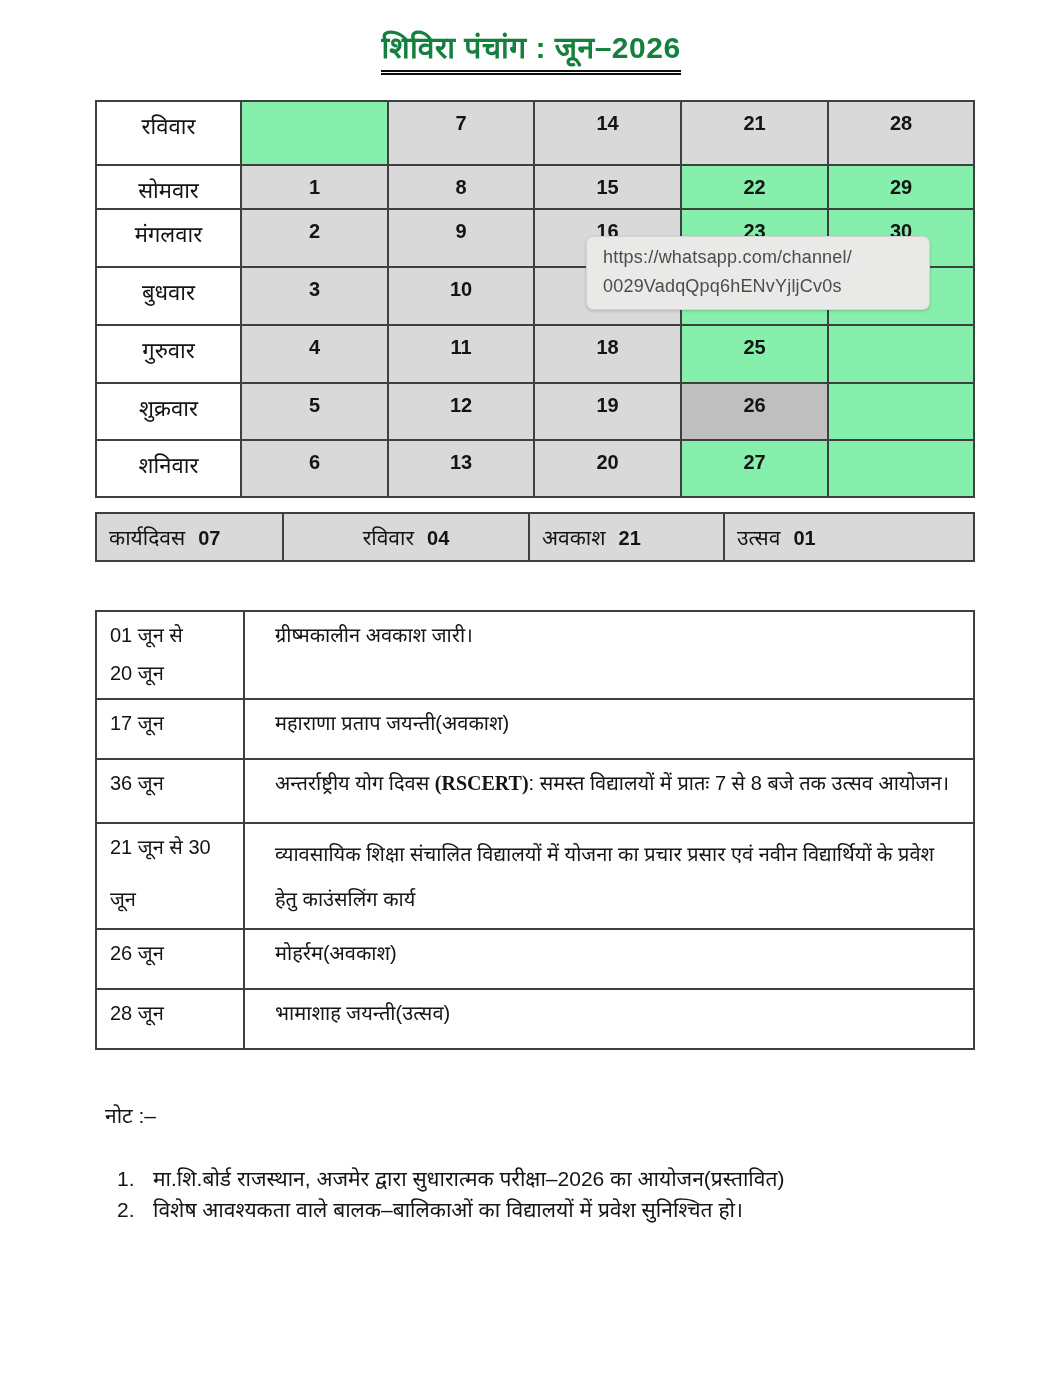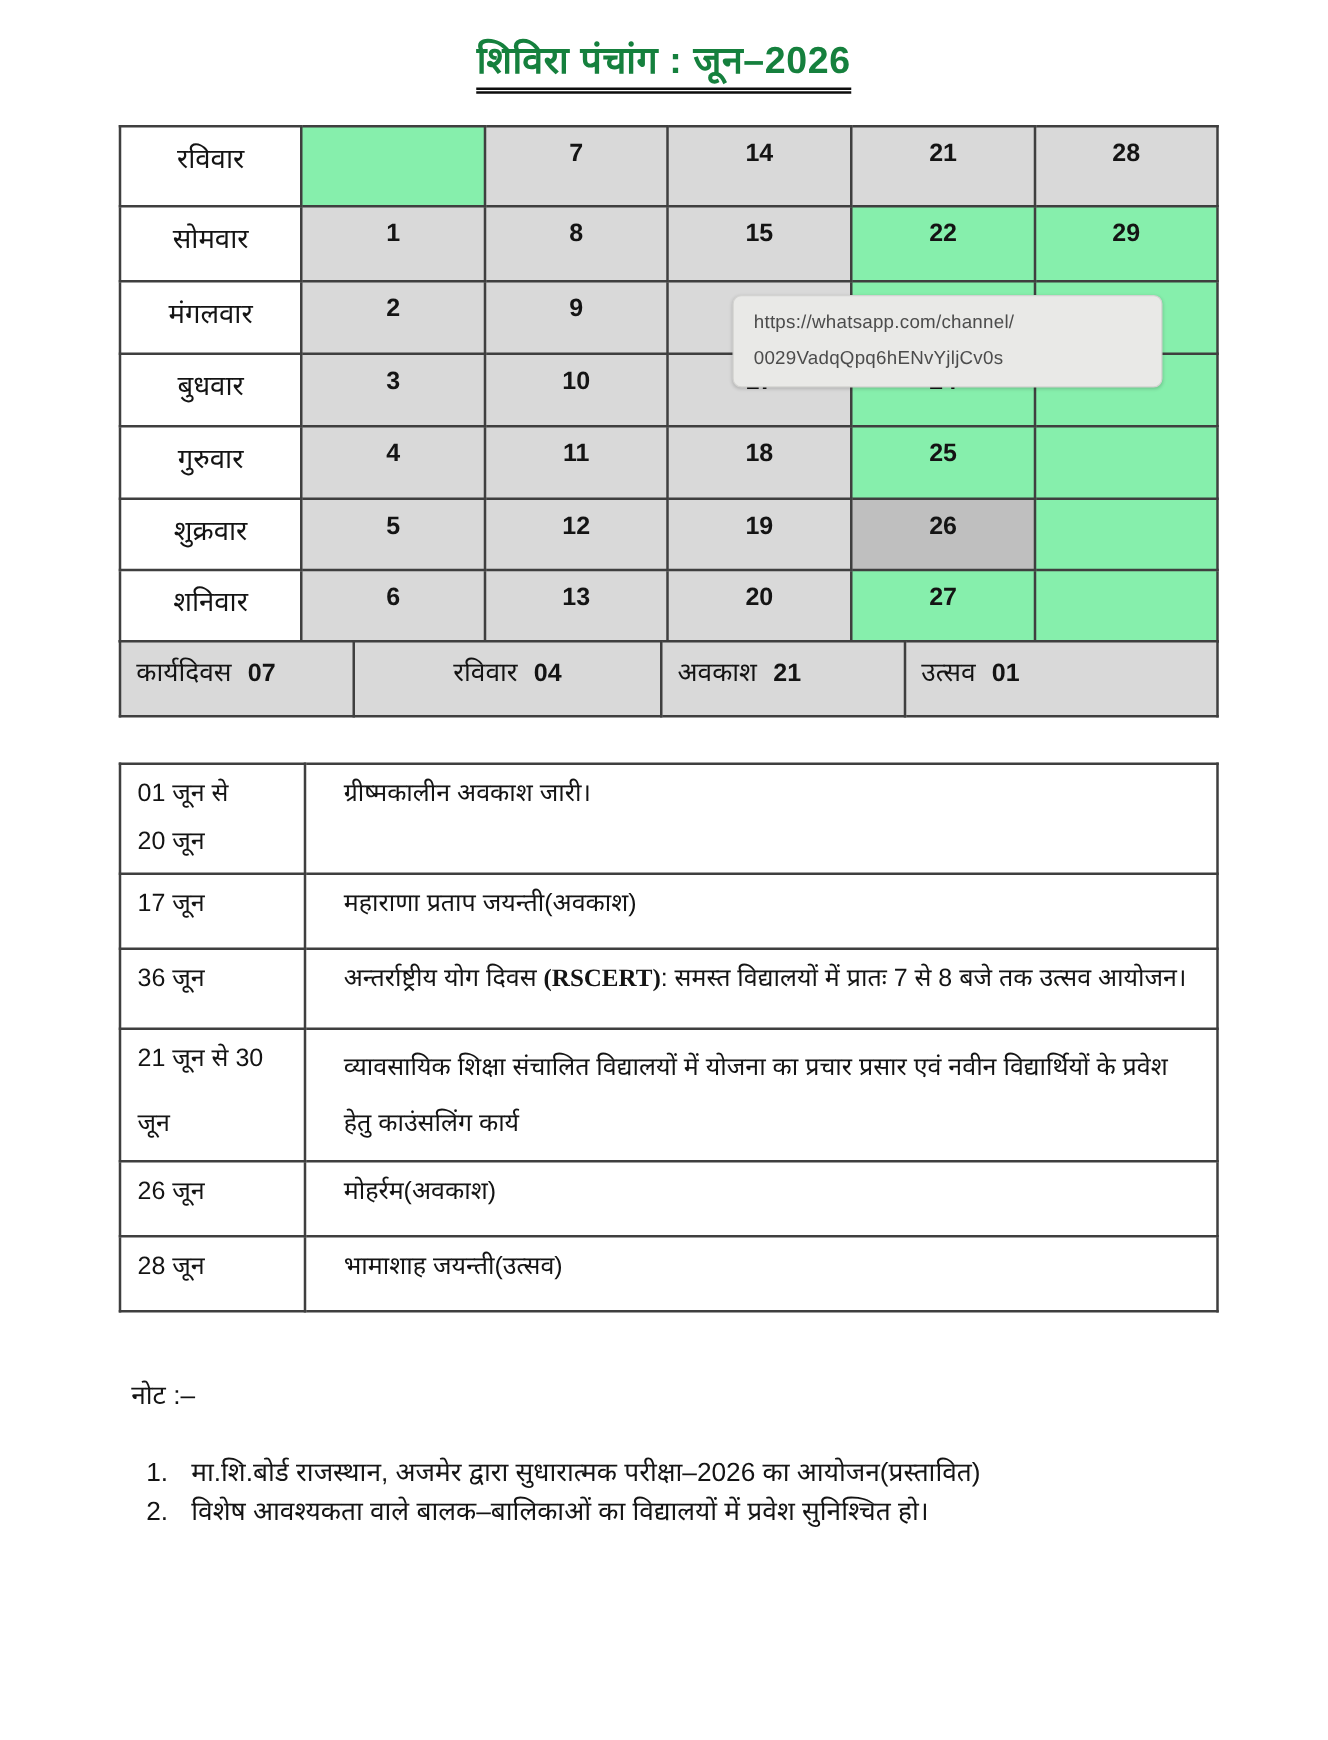--- a/index.html
+++ b/index.html
@@ -64,21 +64,21 @@
   
   .summary {
     position: absolute;
     top: 512px;
     left: 95px;
     width: 878px;
   }
   .summary td {
     border: 2px solid #3f3f3f;
     background: #d9d9d9;
-    height: 60px;
+    height: 48px;
     vertical-align: top;
     font-size: 21px;
     padding: 9px 0 0 12px;
     text-align: left;
     color: #141414;
     white-space: nowrap;
   }
   .summary td.center { text-align: center; padding-left: 0; }
   .summary .sum-val { font-weight: bold; margin-left: 13px; font-size: 20px; }
 
@@ -86,21 +86,21 @@
   .link-overlay {
     position: absolute;
     top: 236px;
     left: 586px;
     width: 344px;
     background: #e9e9e7;
     border: 1px solid #d3d3d1;
     border-radius: 7px;
     box-shadow: 0 1px 3px rgba(0,0,0,0.18);
     padding: 6px 16px 8px 16px;
-    font-size: 15px;
+    font-size: 18px;
     line-height: 29px;
     color: #4c4c4c;
     letter-spacing: 0.2px;
     z-index: 5;
     white-space: nowrap;
   }
 
   
   .events {
     position: absolute;
@@ -165,21 +165,21 @@
     </colgroup>
     <tbody>
         <tr style="height:64px">
       <td class="day">रविवार</td>
       <td class="c shade-white"></td>
       <td class="c shade-gray">7</td>
       <td class="c shade-gray">14</td>
       <td class="c shade-gray">21</td>
       <td class="c shade-gray">28</td>
     </tr>
-    <tr style="height:60px">
+    <tr style="height:44px">
       <td class="day">सोमवार</td>
       <td class="c shade-gray">1</td>
       <td class="c shade-gray">8</td>
       <td class="c shade-gray">15</td>
       <td class="c shade-white">22</td>
       <td class="c shade-white">29</td>
     </tr>
     <tr style="height:58px">
       <td class="day">मंगलवार</td>
       <td class="c shade-gray">2</td>

